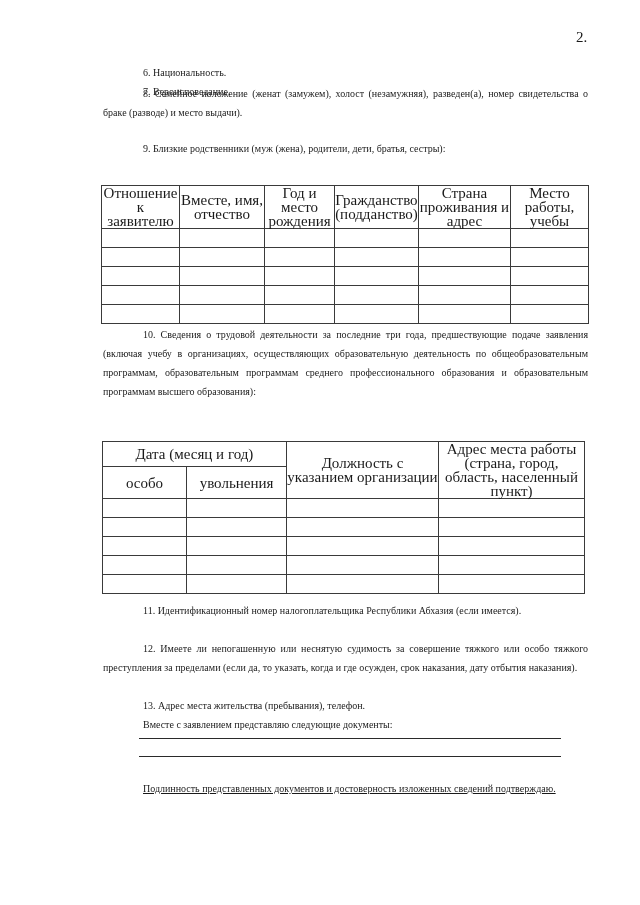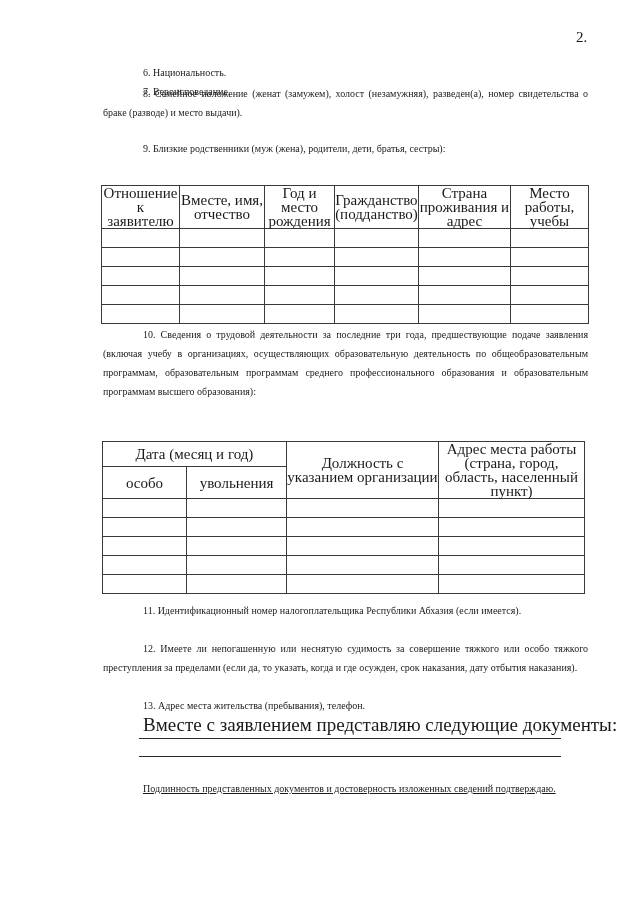--- a/index.html
+++ b/index.html
@@ -3,21 +3,21 @@
 <meta charset="utf-8">
 <style>
   html, body { margin: 0; padding: 0; background: #ffffff; }
   body { width: 640px; height: 905px; position: relative; overflow: hidden;
          font-family: "Liberation Serif", "DejaVu Serif", serif; color: #1a1a1a; }
   .abs { position: absolute; }
   .pnum { left: 576px; top: 29px; font-size: 15px; }
   .para { position: absolute; left: 103px; width: 485px; font-size: 10px; line-height: 19px;
           text-align: justify; }
   .indent { text-indent: 40px; }
-  .line { position: absolute; font-size: 19px; line-height: 19px; white-space: nowrap; }
+  .line { position: absolute; font-size: 10px; line-height: 19px; white-space: nowrap; }
   table { position: absolute; border-collapse: collapse; font-size: 15px; line-height: 14px; }
   td, th { border: 1px solid #3a3a3a; padding: 0; text-align: center; vertical-align: middle; font-weight: normal; }
   #t1 { left: 101px; top: 185px; width: 488px; }
   #t1 th { height: 32px; }
   #t1 td { height: 18px; }
   #t2 { left: 102px; top: 432px; width: 483px; margin-top: 9px; }
   #t2 th.top { height: 23px; }
   #t2 th.sub { height: 29px; }
   #t2 td { height: 18px; }
   .uline { position: absolute; left: 139px; width: 422px; height: 0; border-top: 1px solid #2a2a2a; }

